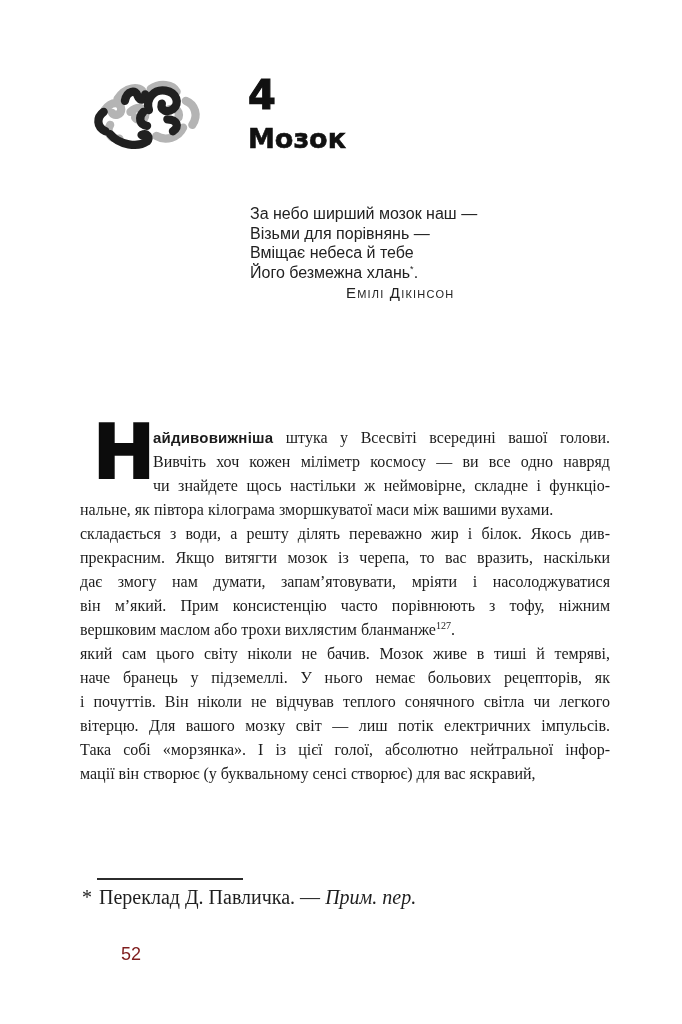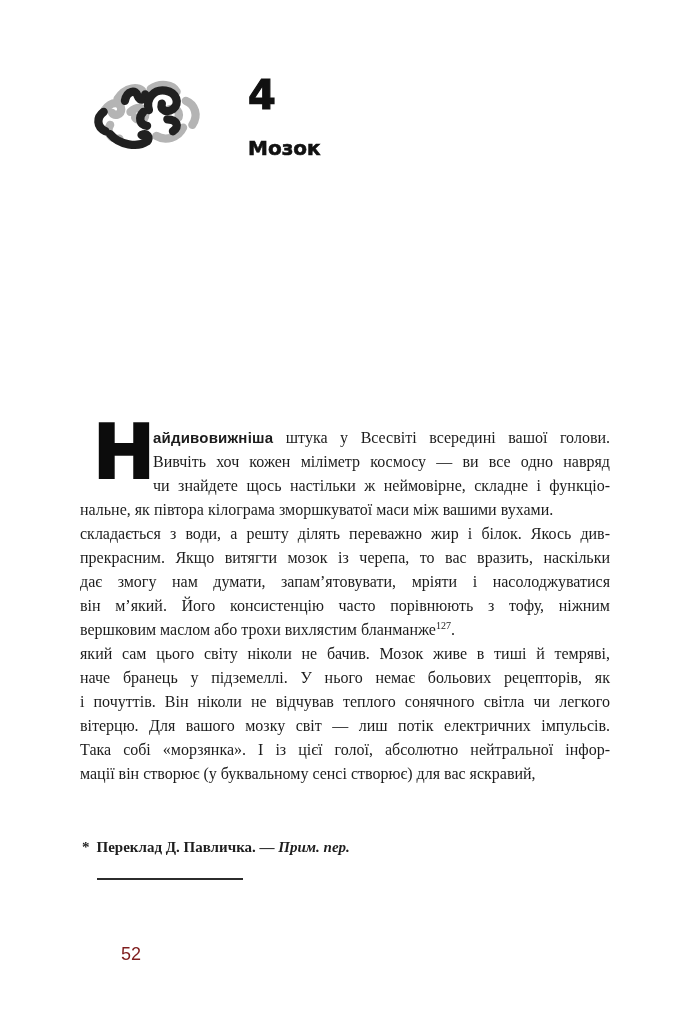--- a/index.html
+++ b/index.html
@@ -15,21 +15,21 @@
   .brain{position:absolute;left:88px;top:76px;width:120px;height:94px;}
   
   .chapter-head{position:absolute;left:248px;top:76px;color:#111;}
   .chapter-number{
     font-family:"DejaVu Sans","Liberation Sans",sans-serif;
     font-weight:700;font-size:40px;line-height:38px;
     -webkit-text-stroke:1.2px #111;
   }
   .chapter-title{
     font-family:"DejaVu Sans","Liberation Sans",sans-serif;
-    font-weight:700;font-size:20px;line-height:28px;margin-top:20px;
+    font-weight:700;font-size:27px;line-height:28px;margin-top:11px;
     -webkit-text-stroke:0.6px #111;
   }
   
   .epigraph{
     position:absolute;left:250px;top:204px;width:260px;
     font-family:"Liberation Sans",sans-serif;
     font-size:16px;line-height:19.5px;color:#222;
   }
   .ep-attrib{
     margin-left:96px;margin-top:1px;
@@ -55,22 +55,22 @@
   .dropcap{
     position:absolute;left:13px;top:-11px;
     font-family:"DejaVu Sans","Liberation Sans",sans-serif;
     font-weight:700;font-size:74px;line-height:1;color:#0c0c0c;
     -webkit-text-stroke:2px #0c0c0c;
   }
   .body-text sup{font-size:10px;line-height:0;vertical-align:super;margin-top:36px;}
   
   .fn-rule{position:absolute;left:97px;top:878px;width:146px;height:1.5px;background:#2c2c2c;}
   .footnote{
-    position:absolute;left:82px;top:837px;width:420px;
-    font-size:15px;line-height:20px;color:#1e1e1e;font-weight:bold;
+    position:absolute;left:82px;top:887px;width:420px;
+    font-size:20px;line-height:20px;color:#1e1e1e;
   }
   .fn-marker{display:inline-block;margin-right:7px;}
   
   .page-number{
     position:absolute;left:121px;top:944px;
     font-family:"Liberation Sans",sans-serif;
     font-size:18px;color:#7f1d1d;
   }
 </style>
 </head>
@@ -97,38 +97,45 @@
       <path d="M24,62 C34,74 54,77 64,70 C68,66 64,60 58,63"></path>
       <path d="M86,46 C96,46 100,54 92,59"></path>
     </g>
   </svg>
 
   <div class="chapter-head">
     <div class="chapter-number">4</div>
     <div class="chapter-title">Мозок</div>
   </div>
 
+  <div class="epigraph">
+    <div class="ep-line">За небо ширший мозок наш —</div>
+    <div class="ep-line">Візьми для порівнянь —</div>
+    <div class="ep-line">Вміщає небеса й тебе</div>
+    <div class="ep-line"><span>Його безмежна хлань</span><sup>*</sup><span>.</span></div>
+    <div class="ep-attrib">Емілі Дікінсон</div>
+  </div>
 
   <div class="body-text">
     <div class="dropcap">Н</div>
 
     <div class="para">
       <div class="dc-indent">
         <div class="line"><span class="lead">айдивовижніша</span> <span>штука у Всесвіті всередині вашої голови.</span></div>
         <div class="line">Вивчіть хоч кожен міліметр космосу — ви все одно навряд</div>
         <div class="line">чи знайдете щось настільки ж неймовірне, складне і функціо-</div>
       </div>
       <div class="line last">нальне, як півтора кілограма зморшкуватої маси між вашими вухами.</div>
     </div>
 
     <div class="para">
       <div class="line">складається з води, а решту ділять переважно жир і білок. Якось див-</div>
       <div class="line">прекрасним. Якщо витягти мозок із черепа, то вас вразить, наскільки</div>
       <div class="line">дає змогу нам думати, запам’ятовувати, мріяти і насолоджуватися</div>
-      <div class="line">він м’який. Його консистенцію часто порівнюють з тофу, ніжним</div>
+      <div class="line">він м’який. Прим консистенцію часто порівнюють з тофу, ніжним</div>
       <div class="line last"><span>вершковим маслом або трохи вихлястим бланманже</span><sup>127</sup><span>.</span></div>
     </div>
 
     <div class="para">
       <div class="line">який сам цього світу ніколи не бачив. Мозок живе в тиші й темряві,</div>
       <div class="line">наче бранець у підземеллі. У нього немає больових рецепторів, як</div>
       <div class="line">і почуттів. Він ніколи не відчував теплого сонячного світла чи легкого</div>
       <div class="line">вітерцю. Для вашого мозку світ — лиш потік електричних імпульсів.</div>
       <div class="line">Така собі «морзянка». І із цієї голої, абсолютно нейтральної інфор-</div>
       <div class="line last">мації він створює (у буквальному сенсі створює) для вас яскравий,</div>

